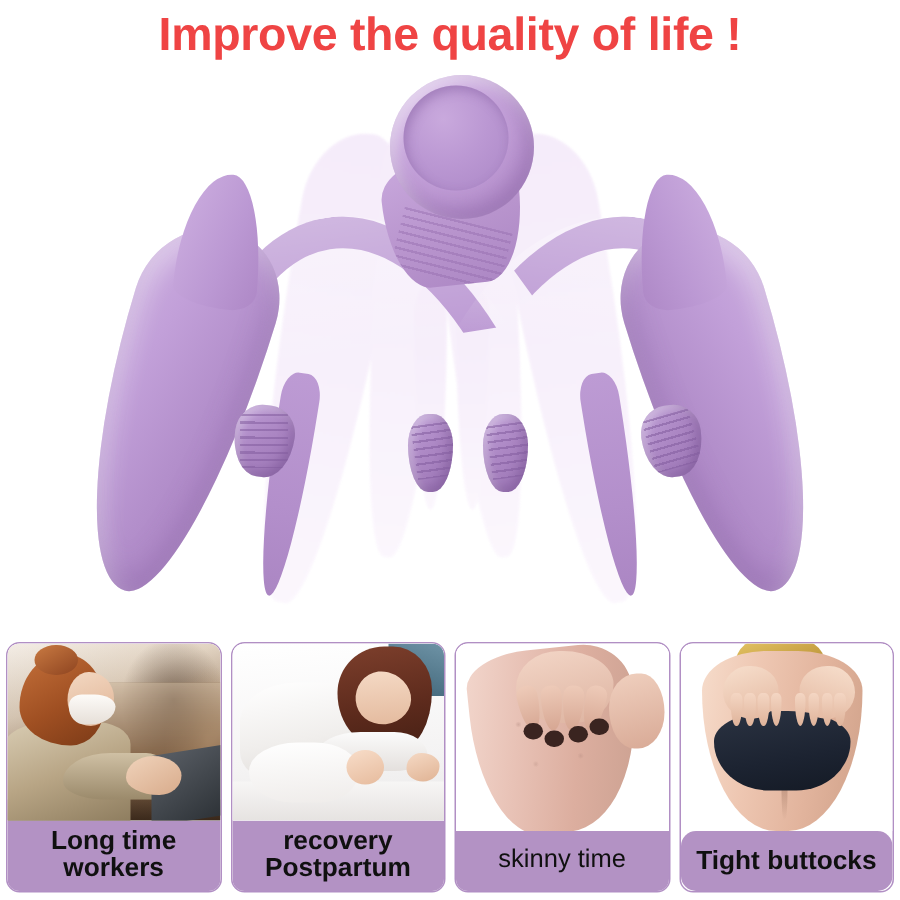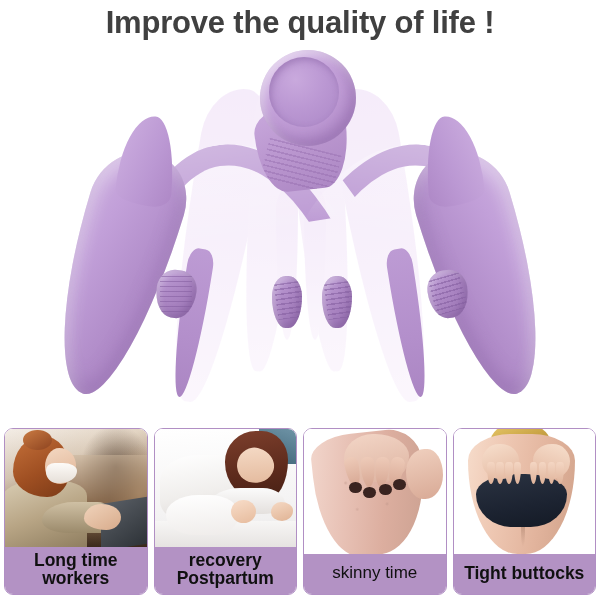--- a/index.html
+++ b/index.html
@@ -23,21 +23,21 @@
     width: 600px;
     height: 46px;
     display: flex;
     align-items: center;
     justify-content: center;
     z-index: 40;
   }
   .title-text {
     font-size: 31px;
     font-weight: 700;
-    color: #404040;
+    color: #ef4444;
     letter-spacing: -0.2px;
     white-space: nowrap;
     font-family: "Liberation Sans", sans-serif;
   }
 
   
   .hero {
     position: absolute;
     left: 0;
     top: 38px;
@@ -267,21 +267,21 @@
     line-height: 1.06;
     font-size: 17.5px;
     font-weight: 700;
     display: flex;
     flex-direction: column;
     justify-content: center;
     min-height: 40px;
     box-sizing: border-box;
   }
   .card-caption.single { font-size: 17px; font-weight: 500; }
-  .card-caption.single-bold { font-size: 17.5px; font-weight: 700; }
+  .card-caption.single-bold { font-size: 17.5px; font-weight: 700; border-radius: 10px; }
   .cap-line { display: block; white-space: nowrap; }
 
   
   .ph1 { position: absolute; inset: 0;
     background: linear-gradient(160deg,#efe6dc 0%, #d8c4ac 30%, #8f6d4c 62%, #5d4430 100%); }
   .ph1 .blurbg { position:absolute; inset:0;
     background:
       radial-gradient(ellipse 50px 60px at 78% 32%, rgba(60,40,26,.55), transparent 70%),
       radial-gradient(ellipse 40px 70px at 94% 55%, rgba(205,170,130,.8), transparent 72%),
       linear-gradient(180deg, rgba(255,255,255,.28), rgba(0,0,0,.12)); }

